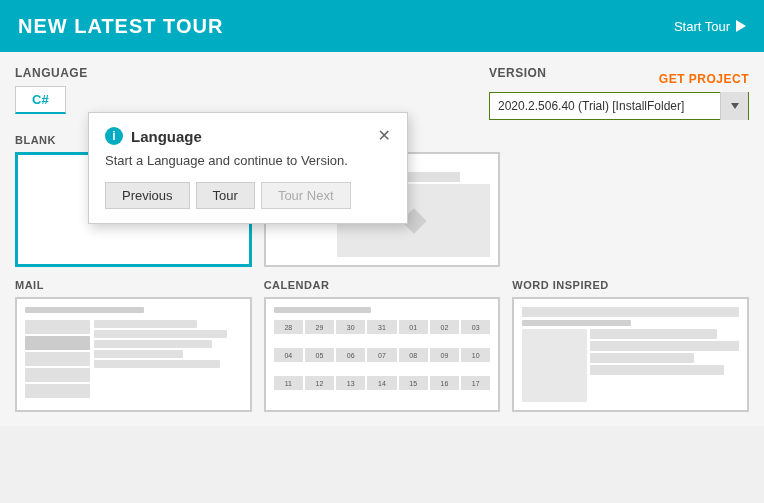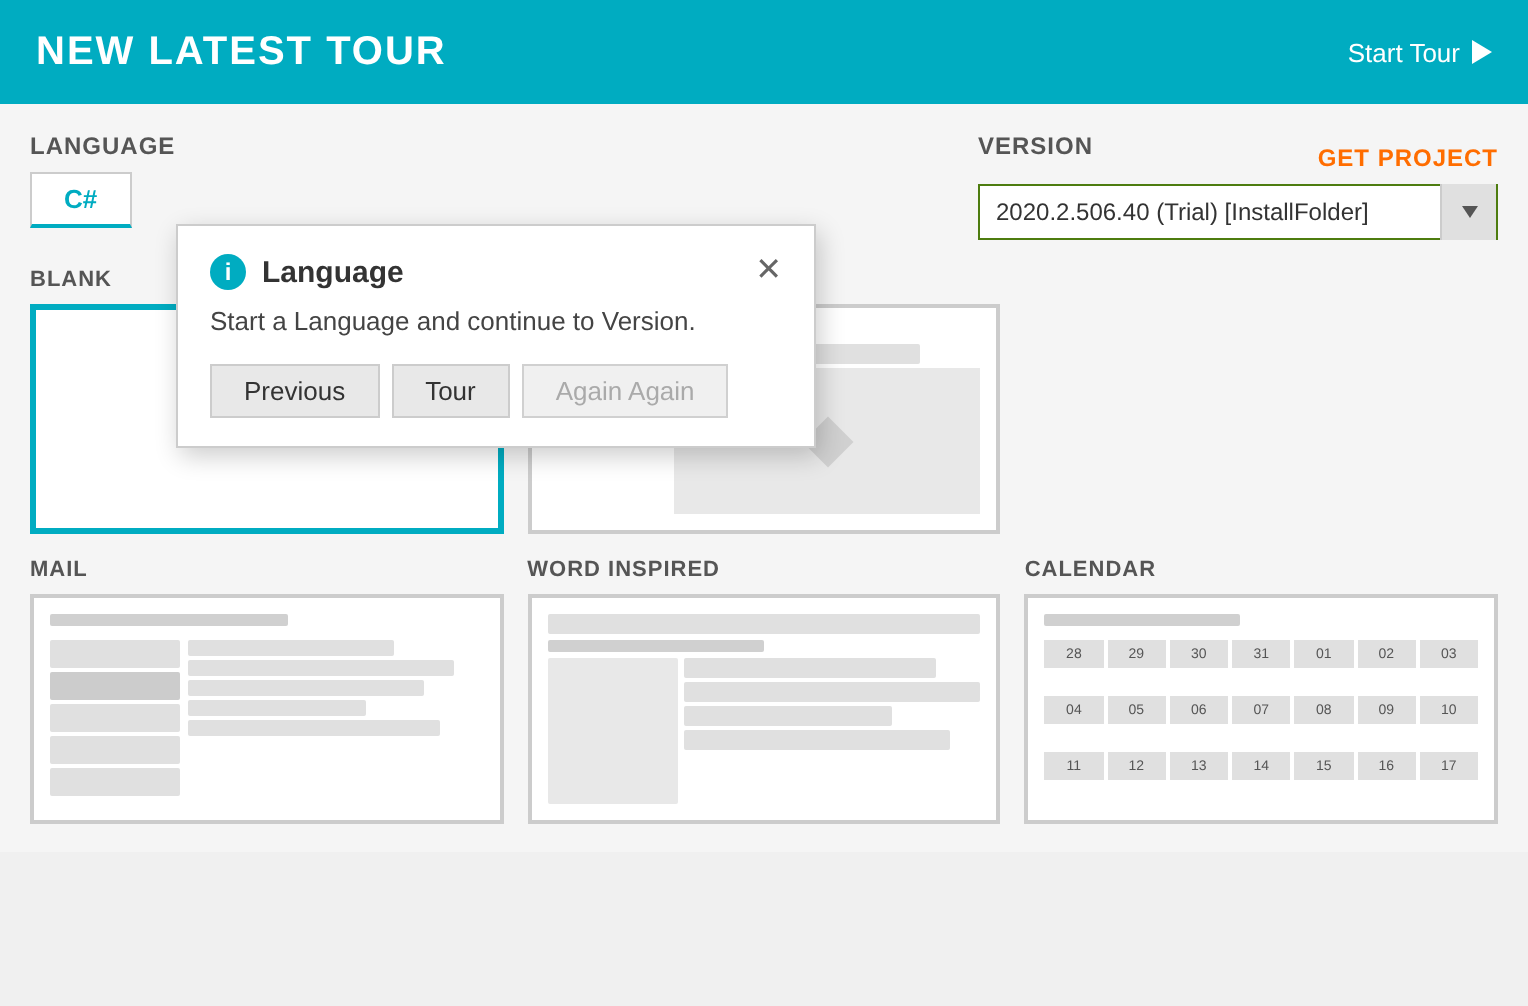--- a/index.html
+++ b/index.html
@@ -401,39 +401,20 @@
             <div class="mail-list-item"></div>
             <div class="mail-list-item"></div>
             <div class="mail-list-item"></div>
           </div>
           <div class="mail-right">
             <div class="mail-content-line" style="width:70%;"></div>
             <div class="mail-content-line" style="width:90%;"></div>
             <div class="mail-content-line" style="width:80%;"></div>
             <div class="mail-content-line" style="width:60%;"></div>
             <div class="mail-content-line" style="width:85%;"></div>
-          </div>
-        </div>
-      </div>
-    </div>
-
-    <div class="template-group">
-      <div class="template-group-label">WORD INSPIRED</div>
-      <div class="template-card">
-        <div class="word-sketch">
-          <div class="word-toolbar"></div>
-          <div style="height:6px;background:#d0d0d0;border-radius:1px;width:50%;"></div>
-          <div class="word-body">
-            <div class="word-sidebar"></div>
-            <div class="word-content">
-              <div class="word-content-block" style="width:85%;"></div>
-              <div class="word-content-block" style="width:100%;"></div>
-              <div class="word-content-block" style="width:70%;"></div>
-              <div class="word-content-block" style="width:90%;"></div>
-            </div>
           </div>
         </div>
       </div>
     </div>
 
     <div class="template-group">
       <div class="template-group-label">CALENDAR</div>
       <div class="template-card">
         <div style="height:6px;background:#d0d0d0;border-radius:1px;width:45%;margin-bottom:4px;"></div>
         <div class="cal-grid">
@@ -455,31 +436,50 @@
           <div class="cal-cell">12</div>
           <div class="cal-cell">13</div>
           <div class="cal-cell">14</div>
           <div class="cal-cell">15</div>
           <div class="cal-cell">16</div>
           <div class="cal-cell">17</div>
         </div>
       </div>
     </div>
 
+    <div class="template-group">
+      <div class="template-group-label">WORD INSPIRED</div>
+      <div class="template-card">
+        <div class="word-sketch">
+          <div class="word-toolbar"></div>
+          <div style="height:6px;background:#d0d0d0;border-radius:1px;width:50%;"></div>
+          <div class="word-body">
+            <div class="word-sidebar"></div>
+            <div class="word-content">
+              <div class="word-content-block" style="width:85%;"></div>
+              <div class="word-content-block" style="width:100%;"></div>
+              <div class="word-content-block" style="width:70%;"></div>
+              <div class="word-content-block" style="width:90%;"></div>
+            </div>
+          </div>
+        </div>
+      </div>
+    </div>
+
   </div>
 
   <div class="popup-overlay">
     <div class="popup-header">
       <div class="popup-title-area">
         <div class="info-icon">i</div>
         <span class="popup-title">Language</span>
       </div>
       <button class="popup-close">✕</button>
     </div>
     <div class="popup-body">Start a Language and continue to Version.</div>
     <div class="popup-footer">
       <button class="btn">Previous</button>
       <button class="btn">Tour</button>
-      <button class="btn-disabled">Again Again</button>
+      <button class="btn-disabled">Tour Next</button>
     </div>
   </div>
 
 </div>
 
 </body></html>

